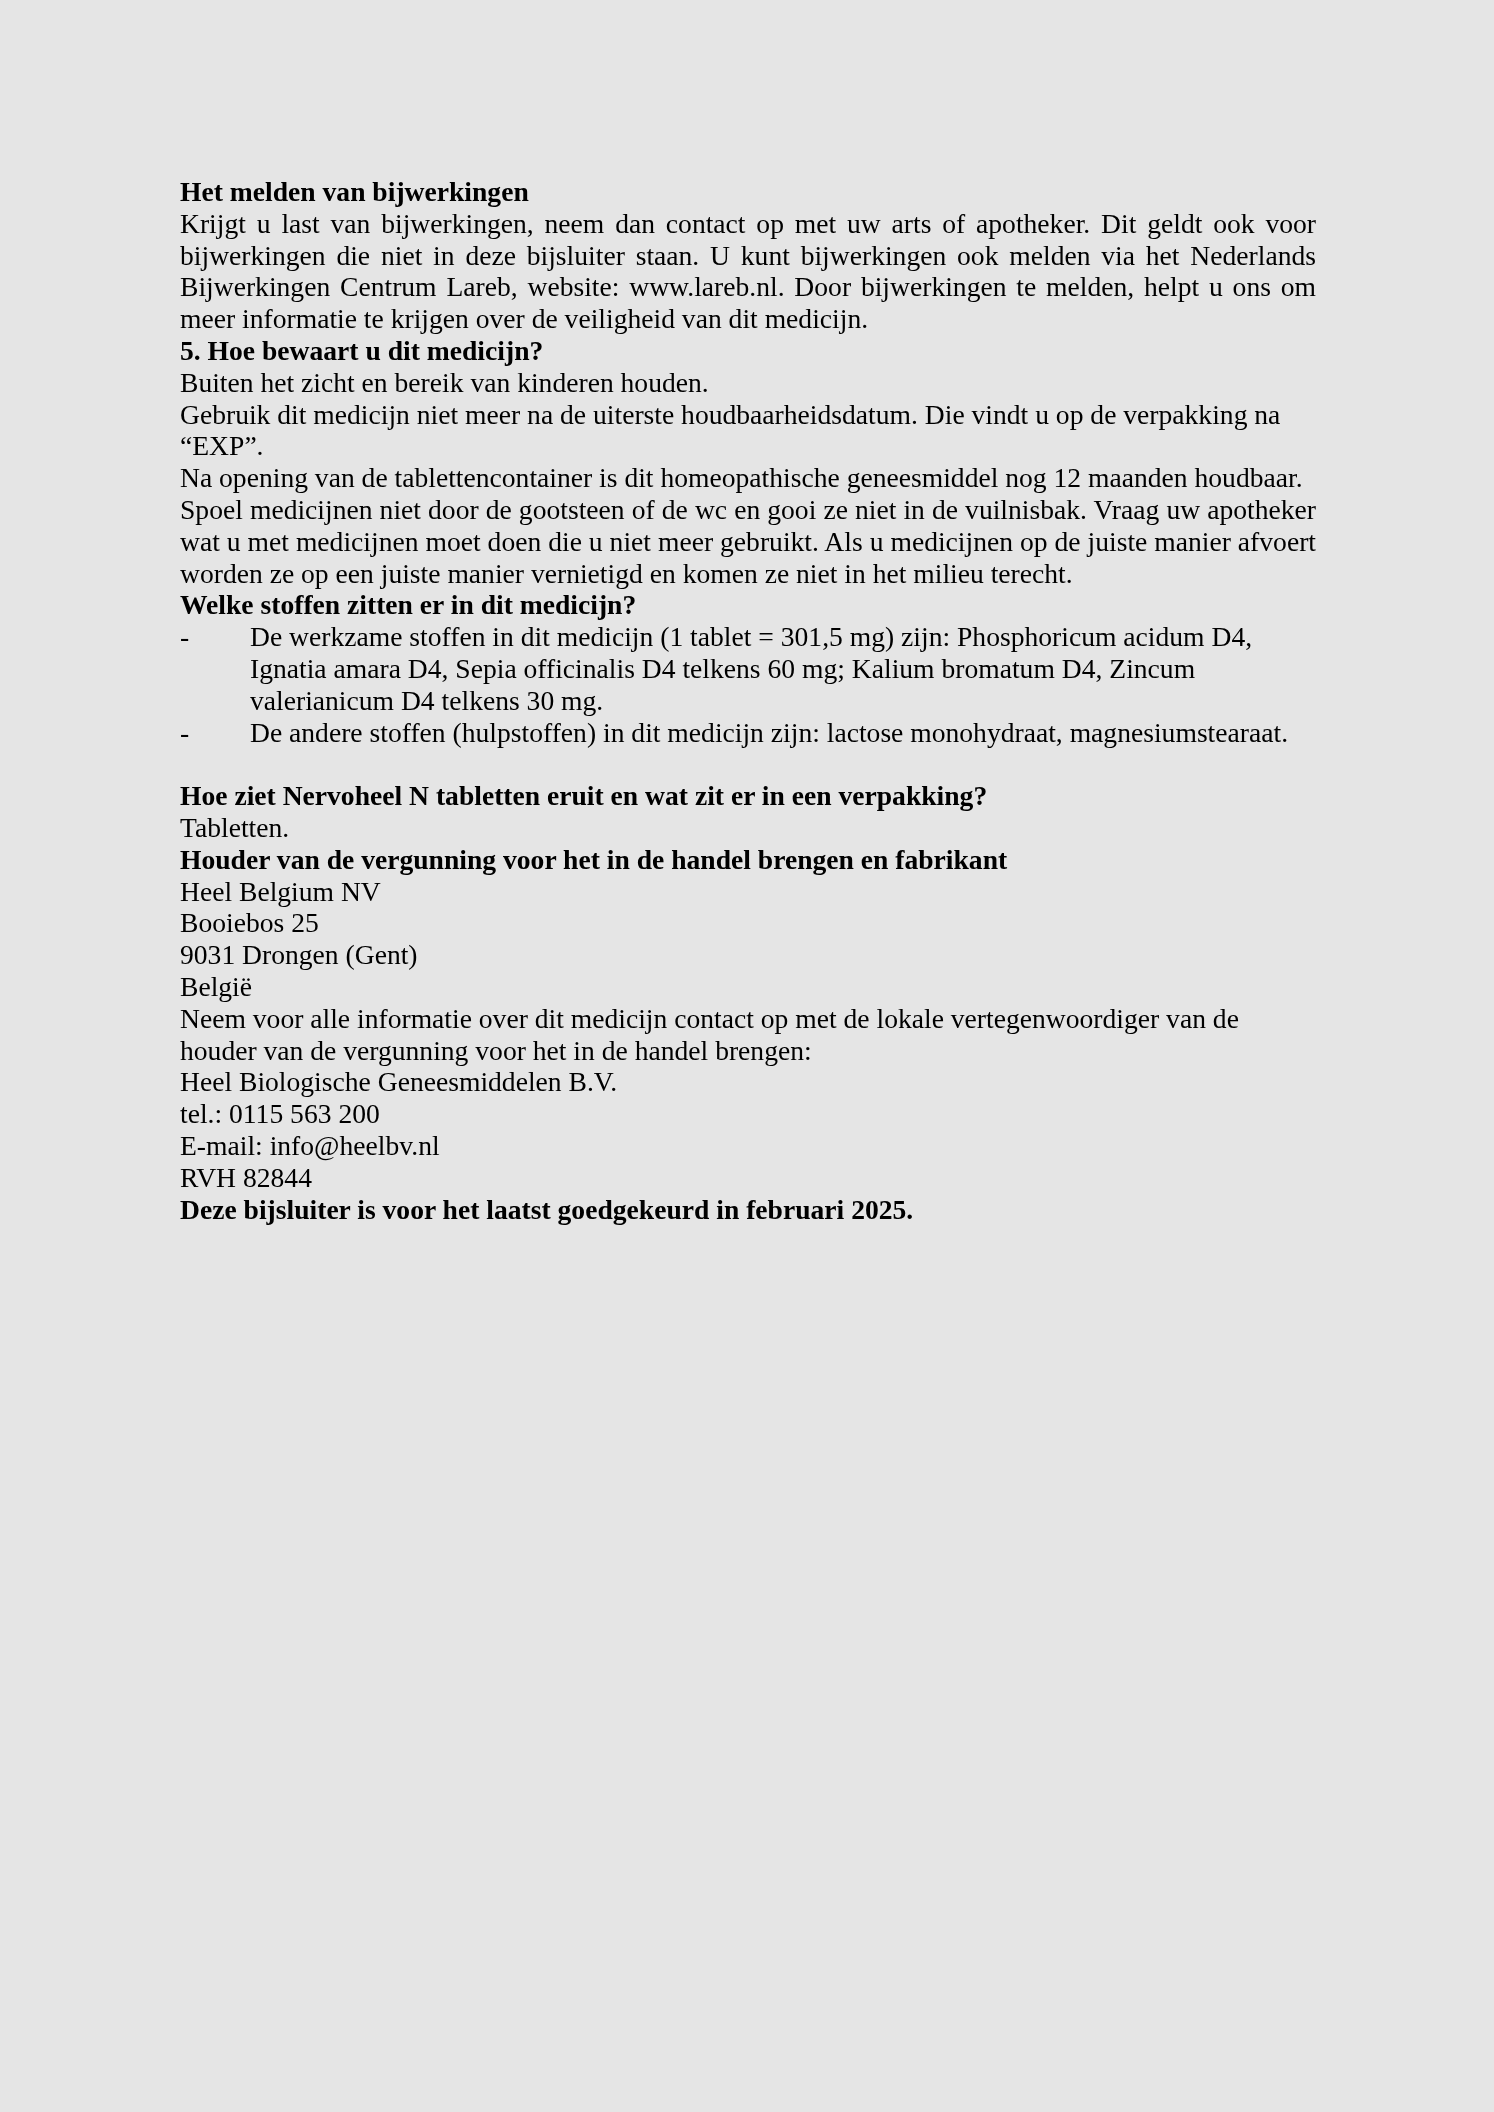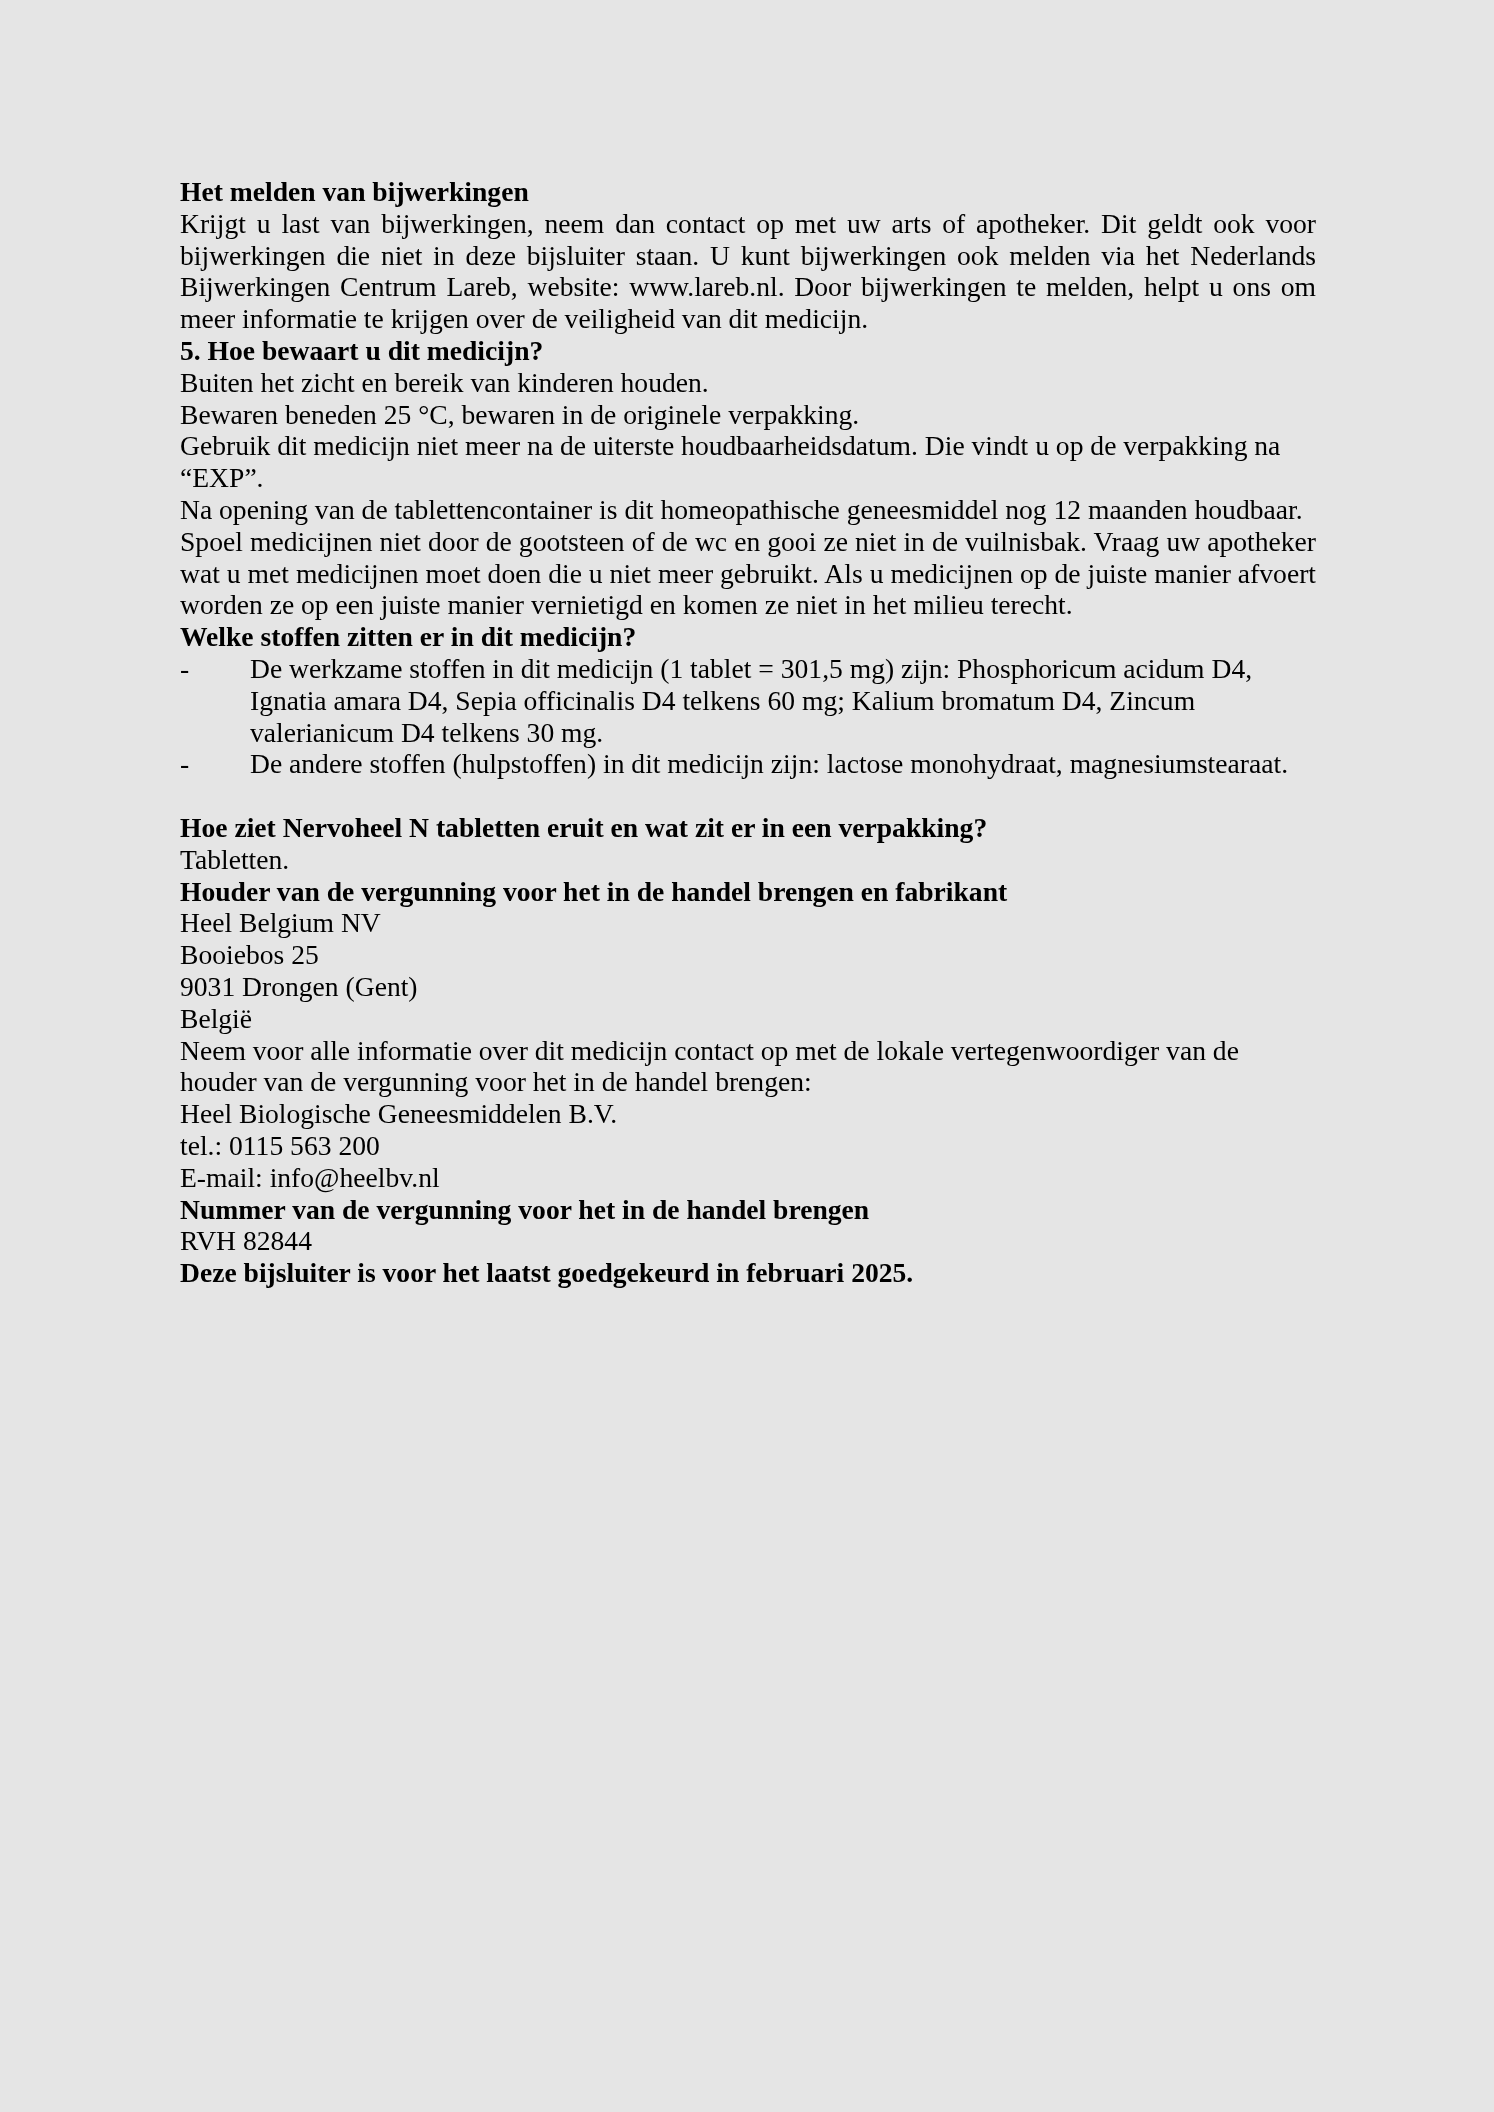--- a/index.html
+++ b/index.html
@@ -27,21 +27,20 @@
 </head>
 <body>
 
 <div class="page">
 
   <p class="bold">Het melden van bijwerkingen</p>
   <p class="justify mb2">Krijgt u last van bijwerkingen, neem dan contact op met uw arts of apotheker. Dit geldt ook voor bijwerkingen die niet in deze bijsluiter staan. U kunt bijwerkingen ook melden via het Nederlands Bijwerkingen Centrum Lareb, website: www.lareb.nl. Door bijwerkingen te melden, helpt u ons om meer informatie te krijgen over de veiligheid van dit medicijn.</p>
 
   <p class="bold mb1">5. Hoe bewaart u dit medicijn?</p>
   <p class="mb1">Buiten het zicht en bereik van kinderen houden.</p>
-  <p class="mb1">Bewaren beneden 25 °C, bewaren in de originele verpakking.</p>
   <p>Gebruik dit medicijn niet meer na de uiterste houdbaarheidsdatum. Die vindt u op de verpakking na “EXP”.</p>
   <p class="mb1">Na opening van de tablettencontainer is dit homeopathische geneesmiddel nog 12 maanden houdbaar.</p>
   <p class="justify mb2">Spoel medicijnen niet door de gootsteen of de wc en gooi ze niet in de vuilnisbak. Vraag uw apotheker wat u met medicijnen moet doen die u niet meer gebruikt. Als u medicijnen op de juiste manier afvoert worden ze op een juiste manier vernietigd en komen ze niet in het milieu terecht.</p>
 
   <p class="bold">Welke stoffen zitten er in dit medicijn?</p>
 
   <div class="li">
     <span class="dash">-</span>
     <span class="txt">De werkzame stoffen in dit medicijn (1 tablet = 301,5 mg) zijn: Phosphoricum acidum D4, Ignatia amara D4, Sepia officinalis D4 telkens 60 mg; Kalium bromatum D4, Zincum valerianicum D4 telkens 30 mg.</span>
   </div>
@@ -58,18 +57,17 @@
   <p>Booiebos 25</p>
   <p>9031 Drongen (Gent)</p>
   <p class="mb1">België</p>
 
   <p class="mb1">Neem voor alle informatie over dit medicijn contact op met de lokale vertegenwoordiger van de houder van de vergunning voor het in de handel brengen:</p>
 
   <p>Heel Biologische Geneesmiddelen B.V.</p>
   <p>tel.: 0115 563 200</p>
   <p class="mb1">E-mail: info@heelbv.nl</p>
 
-  <p class="bold">Nummer van de vergunning voor het in de handel brengen</p>
   <p class="mb1">RVH 82844</p>
 
   <p class="bold">Deze bijsluiter is voor het laatst goedgekeurd in februari 2025.</p>
 
 </div>
 
 </body></html>

